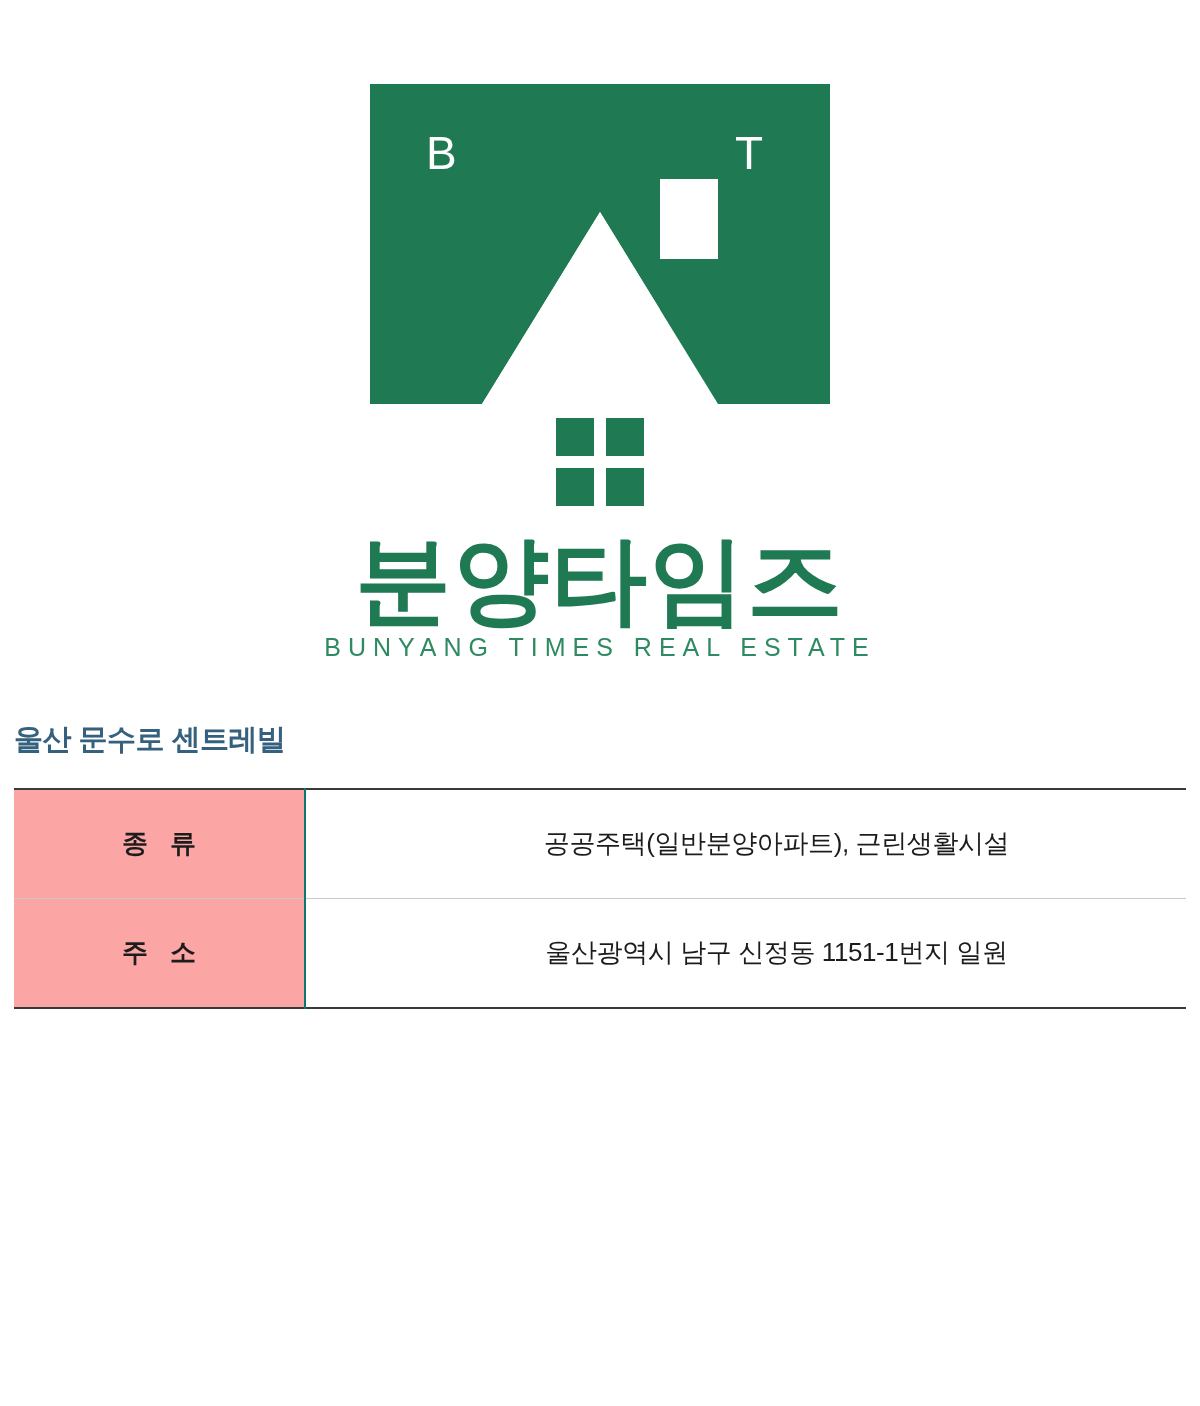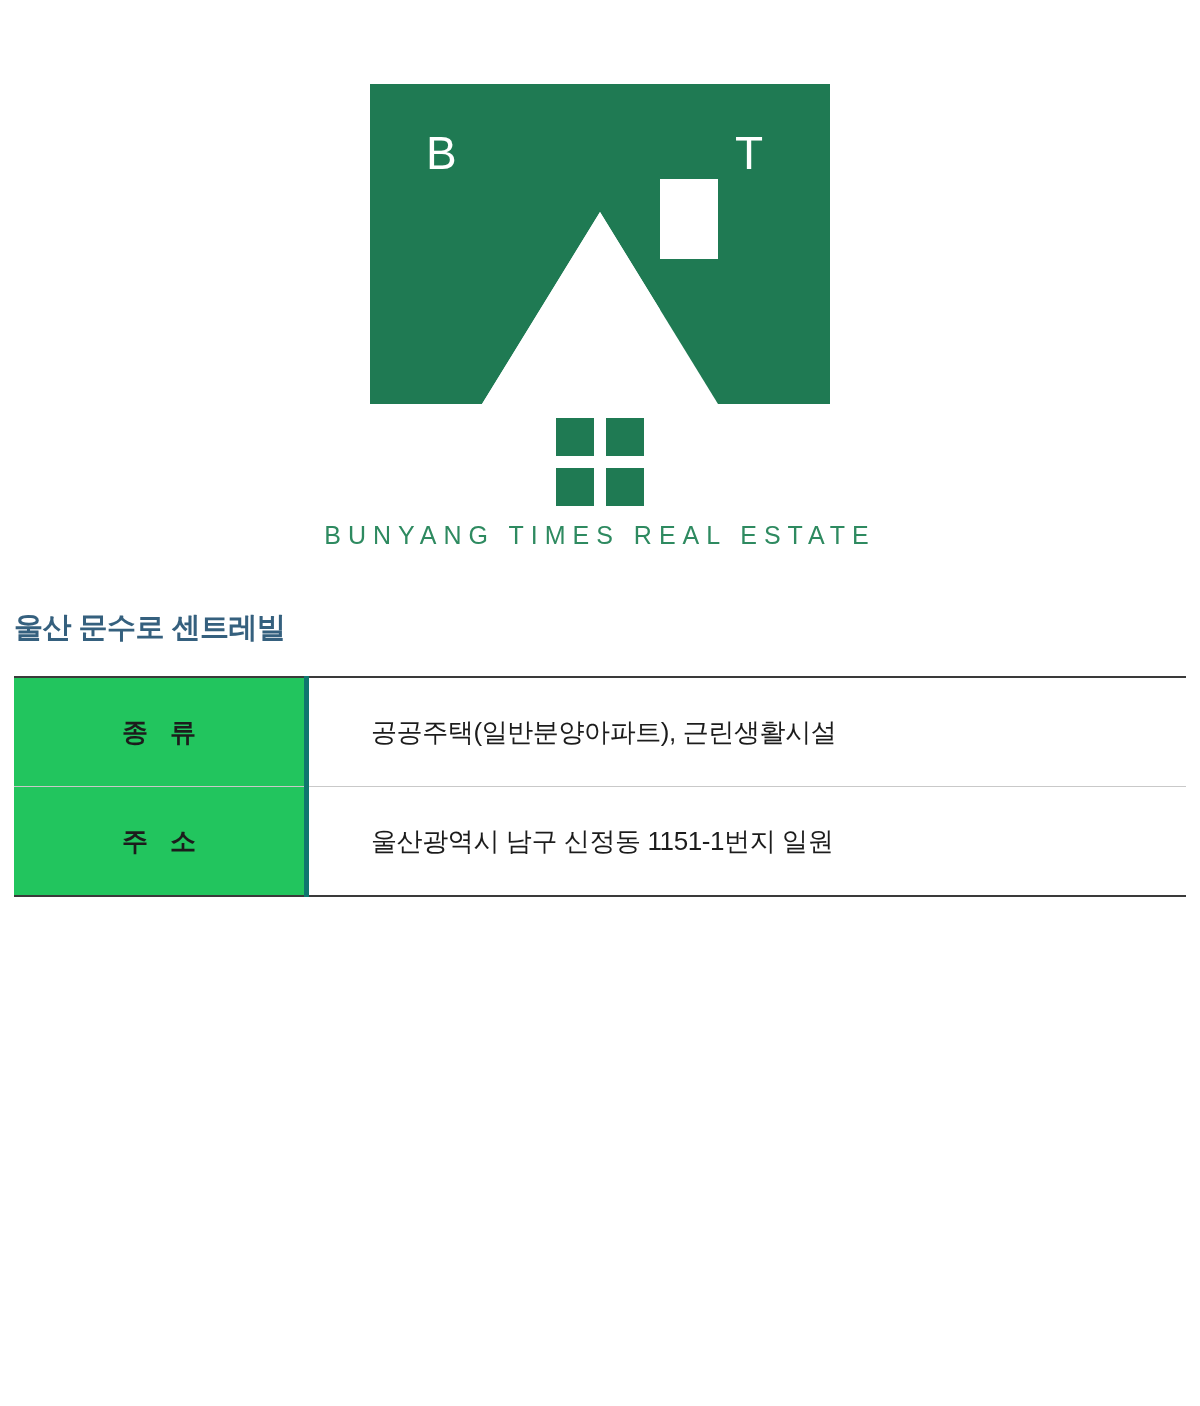--- a/index.html
+++ b/index.html
@@ -61,21 +61,21 @@
     margin-top: 24px;
     font-family: "Liberation Sans", sans-serif;
     font-size: 96px;
     font-weight: 700;
     color: #1f7a53;
     letter-spacing: 2px;
     line-height: 1.05;
   }
 
   .logo-sub {
-    margin-top: 15px;
+    margin-top: 2px;
     font-family: "Liberation Sans", sans-serif;
     font-size: 25px;
     font-weight: 500;
     color: #2e8a60;
     letter-spacing: 7px;
   }
 
   
   .project-title {
     margin: 58px 0 0 14px;
@@ -95,38 +95,39 @@
     table-layout: fixed;
   }
   .spec-table tr {
     border-bottom: 1px solid #c9c9c9;
   }
   .spec-table tr:last-child {
     border-bottom: none;
   }
   .spec-table th {
     width: 288px;
-    background: #22c55e;
+    background: #fca5a5;
     font-size: 26px;
     font-weight: 700;
     color: #1c1c1c;
     height: 106px;
     text-align: center;
     vertical-align: middle;
     letter-spacing: 22px;
     text-indent: 22px;
-    border-right: 5px solid #0f766e;
+    border-right: 2px solid #0f766e;
   }
   .spec-table td {
     padding-left: 62px;
     font-size: 26px;
     font-weight: 400;
     color: #1c1c1c;
     vertical-align: middle;
     letter-spacing: -0.4px;
+    text-align: center;
   }
 </style>
 </head>
 <body>
 
 <div class="logo-wrap">
 
   <div class="logo-mark">
     <svg width="460" height="320" viewBox="0 0 460 320" xmlns="http://www.w3.org/2000/svg" aria-hidden="true">
       <path d="M0,0 H460 V320 H355 V88 H280 V163 L230,118 L105,320 H0 Z" fill="#1f7a53"></path>
@@ -140,20 +141,21 @@
     <span class="logo-letter t">T</span>
   </div>
 
   <div class="logo-squares">
     <div></div>
     <div></div>
     <div></div>
     <div></div>
   </div>
 
+  <div class="logo-korean">분양타임즈</div>
   <div class="logo-sub">BUNYANG TIMES REAL ESTATE</div>
 </div>
 
 <div class="project-title">울산 문수로 센트레빌</div>
 
 <table class="spec-table">
   <tbody>
     <tr>
       <th>종류</th>
       <td>공공주택(일반분양아파트), 근린생활시설</td>

